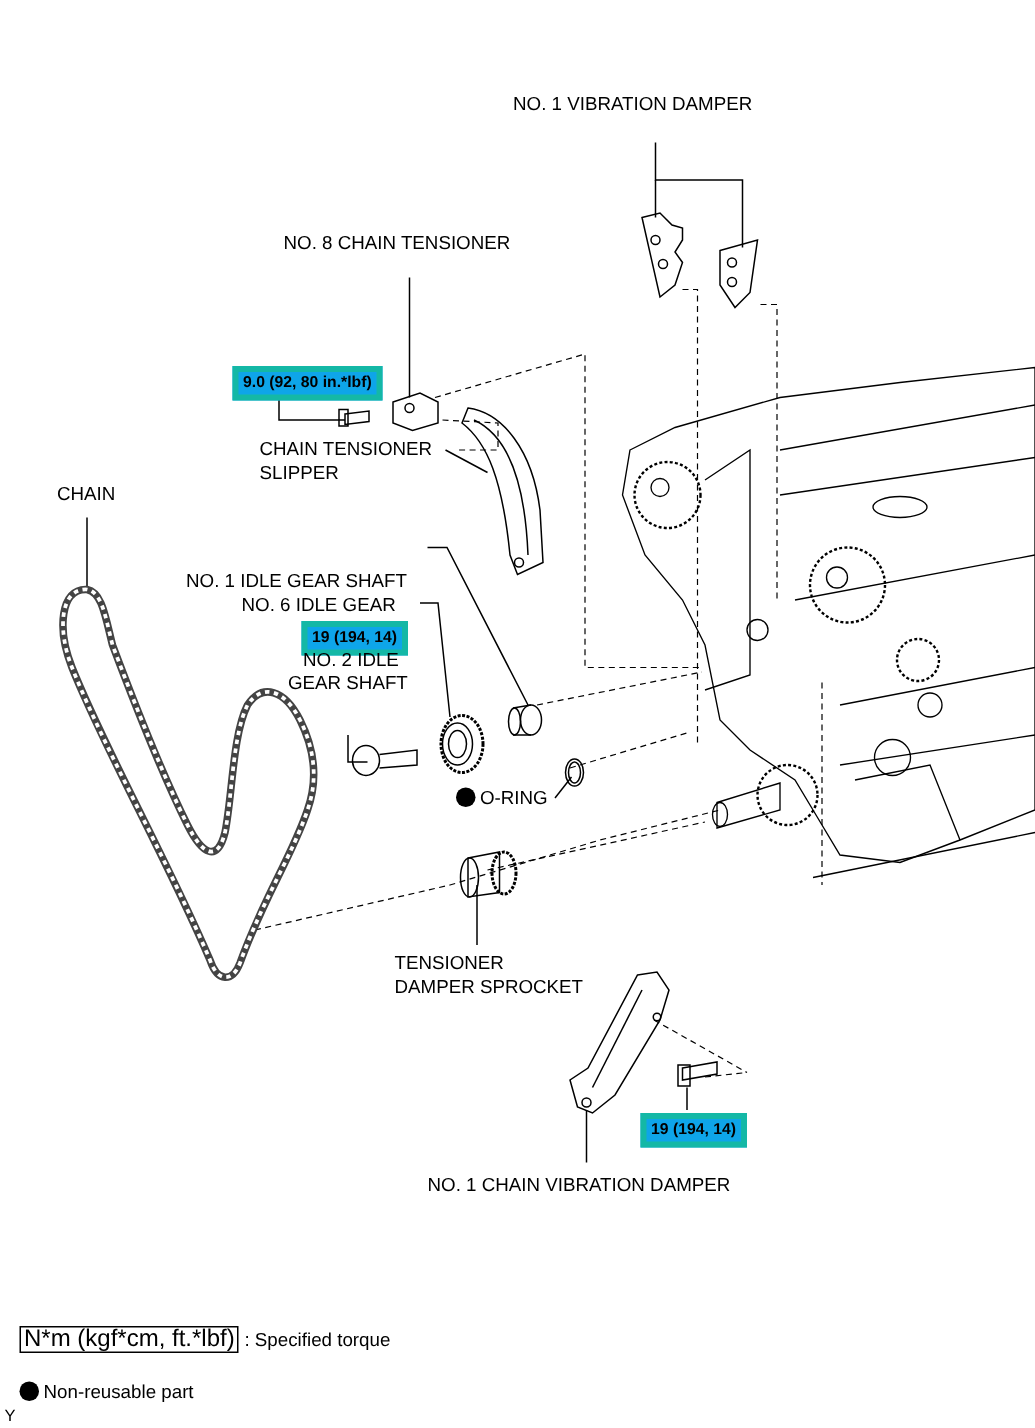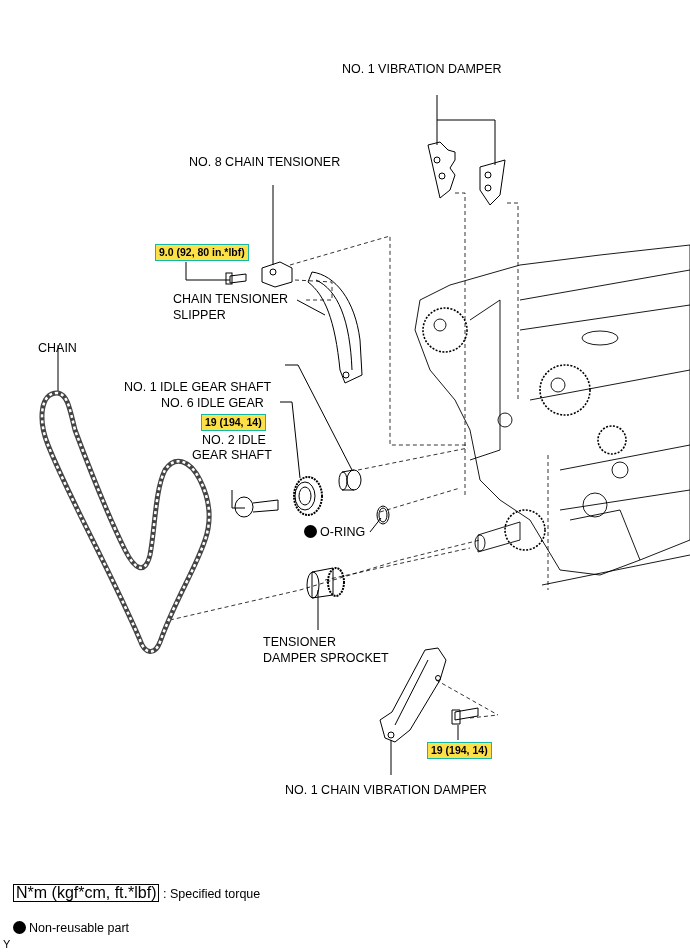--- a/index.html
+++ b/index.html
@@ -1,19 +1,19 @@
 <!DOCTYPE html>
 <html><head>
 <meta charset="utf-8">
 <style>
   html,body{margin:0;padding:0;background:#fff;}
   body{width:690px;height:952px;position:relative;overflow:hidden;font-family:"Liberation Sans",sans-serif;color:#000;}
   #art{position:absolute;left:0;top:0;width:690px;height:952px;}
   .lbl{position:absolute;font-size:12.5px;line-height:16px;white-space:nowrap;}
-  .torque{position:absolute;font-size:10.5px;font-weight:bold;border:1px solid #14b8a6;padding:1px 3px;line-height:13px;background:#fde047;white-space:nowrap;}
+  .torque{position:absolute;font-size:10.5px;font-weight:bold;border:4px solid #14b8a6;padding:1px 3px;line-height:13px;background:#0ea5e9;white-space:nowrap;}
   .legend-box{display:inline-block;border:1px solid #000;padding:0 2px;font-size:16px;line-height:16px;}
   .dot{display:inline-block;width:13px;height:13px;border-radius:50%;background:#000;vertical-align:-2px;margin-right:3px;}
 </style>
 </head>
 <body>
 
 <svg id="art" viewBox="0 0 690 952" xmlns="http://www.w3.org/2000/svg">
   <g fill="none" stroke="#000" stroke-width="1">
 
     <g>
@@ -125,21 +125,21 @@
       <line x1="542" y1="585" x2="690" y2="555"></line>
     </g>
   </g>
 </svg>
 
 <div class="lbl" style="left:342px;top:61px">NO. 1 VIBRATION DAMPER</div>
 <div class="lbl" style="left:189px;top:154px">NO. 8 CHAIN TENSIONER</div>
 <div class="torque" style="left:155px;top:244px">9.0 (92, 80 in.*lbf)</div>
 <div class="lbl" style="left:173px;top:291px">CHAIN TENSIONER</div>
 <div class="lbl" style="left:173px;top:307px">SLIPPER</div>
-<div class="lbl" style="left:38px;top:340px">CHAIN</div>
+<div class="lbl" style="left:38px;top:321px">CHAIN</div>
 <div class="lbl" style="left:124px;top:379px">NO. 1 IDLE GEAR SHAFT</div>
 <div class="lbl" style="left:161px;top:395px">NO. 6 IDLE GEAR</div>
 <div class="torque" style="left:201px;top:414px">19 (194, 14)</div>
 <div class="lbl" style="left:202px;top:432px">NO. 2 IDLE</div>
 <div class="lbl" style="left:192px;top:447px">GEAR SHAFT</div>
 <div class="lbl" style="left:304px;top:524px"><span class="dot"></span><span>O-RING</span></div>
 <div class="lbl" style="left:263px;top:634px">TENSIONER</div>
 <div class="lbl" style="left:263px;top:650px">DAMPER SPROCKET</div>
 <div class="torque" style="left:427px;top:742px">19 (194, 14)</div>
 <div class="lbl" style="left:285px;top:782px">NO. 1 CHAIN VIBRATION DAMPER</div>

